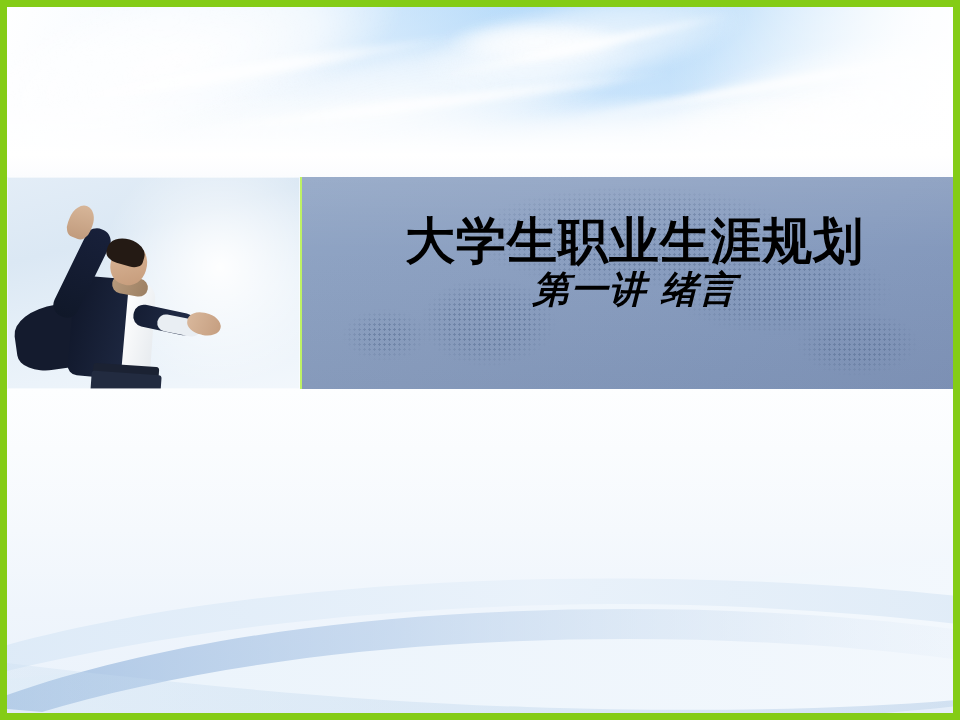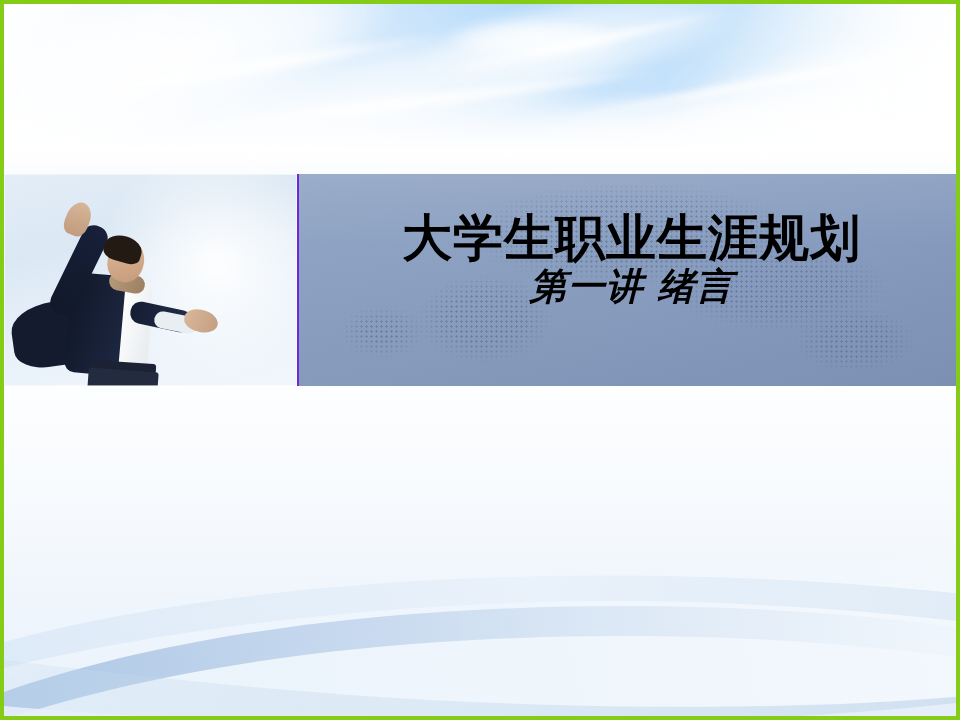--- a/index.html
+++ b/index.html
@@ -9,23 +9,23 @@
   }
   body {
     font-family: "DejaVu Sans", "Liberation Sans", sans-serif;
   }
 
   #slide {
     position: relative;
     width: 960px;
     height: 720px;
     overflow: hidden;
-    background: #6d28d9;
+    background: #bef264;
     box-sizing: border-box;
-    border: 4px solid #84cc16;
+    border: 7px solid #84cc16;
   }
 
   
   .sky-band {
     position: absolute;
     left: 0;
     top: 0;
     width: 960px;
     height: 148px;
     overflow: hidden;

